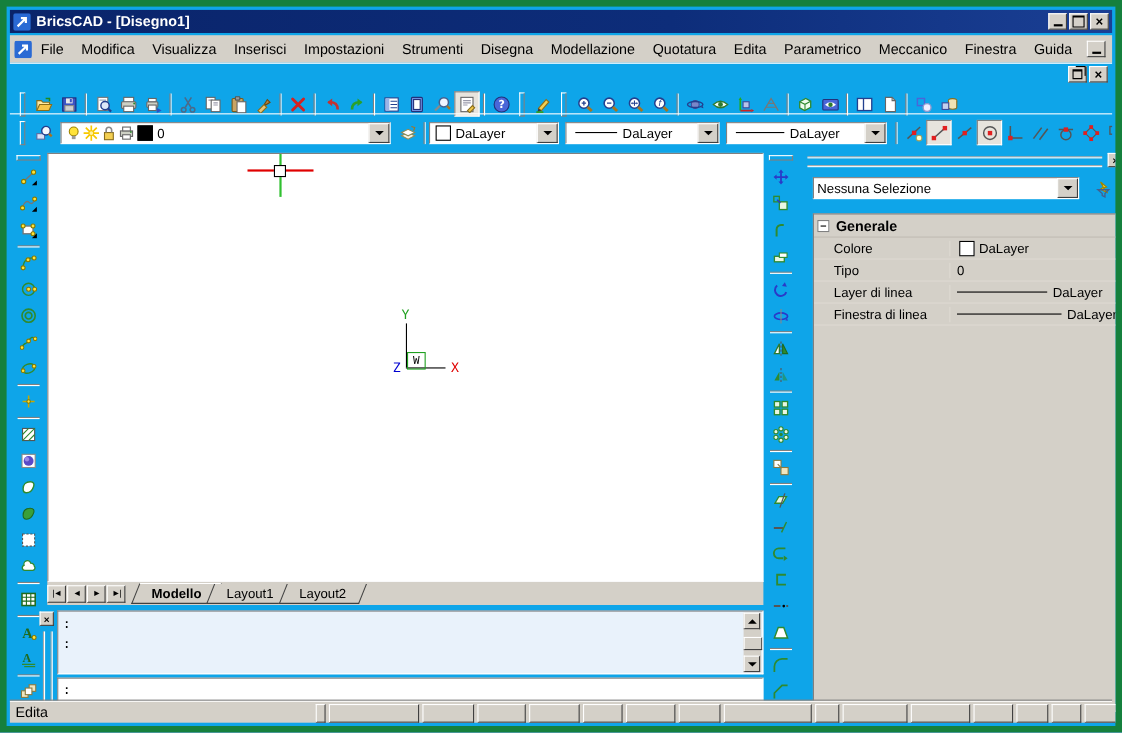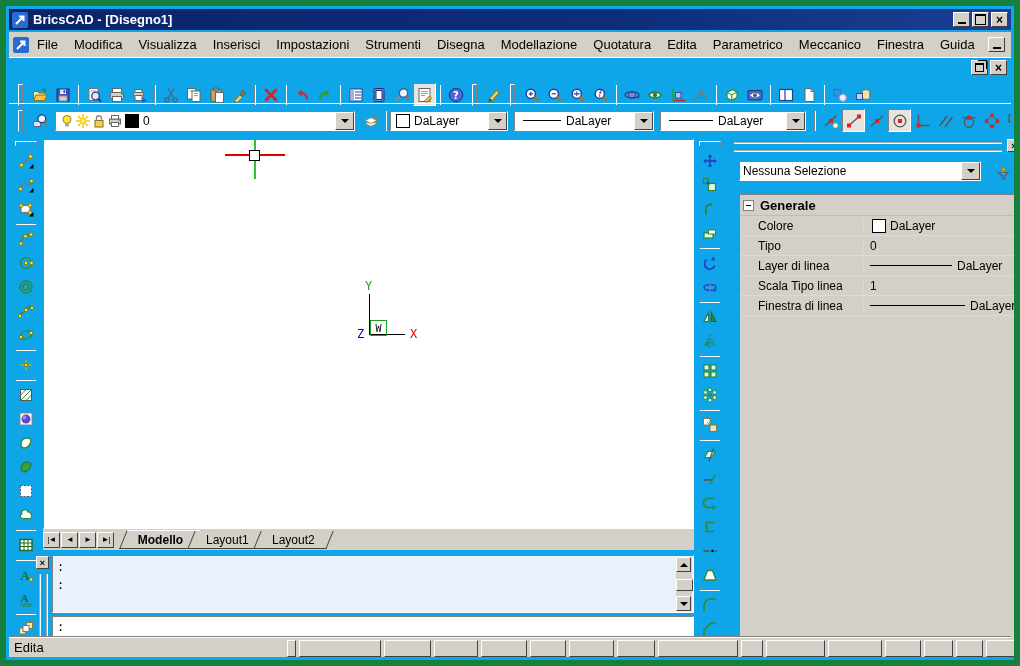--- a/index.html
+++ b/index.html
@@ -1083,26 +1083,20 @@
           </span>
       </div>
       <div class="prow">
         <span class="plabel">Layer di linea</span>
         <span class="pvalue">
             <span class="pline" style="width:82px;"></span>
             <span>DaLayer</span>
           </span>
       </div>
       <div class="prow">
-        <span class="plabel">Scala Tipo linea</span>
-        <span class="pvalue">
-            <span>1</span>
-          </span>
-      </div>
-      <div class="prow">
         <span class="plabel">Finestra di linea</span>
         <span class="pvalue">
             <span class="pline" style="width:95px;"></span>
             <span>DaLayer</span>
           </span>
       </div>
     </div>
   </div>
 
   <div id="statusbar">

